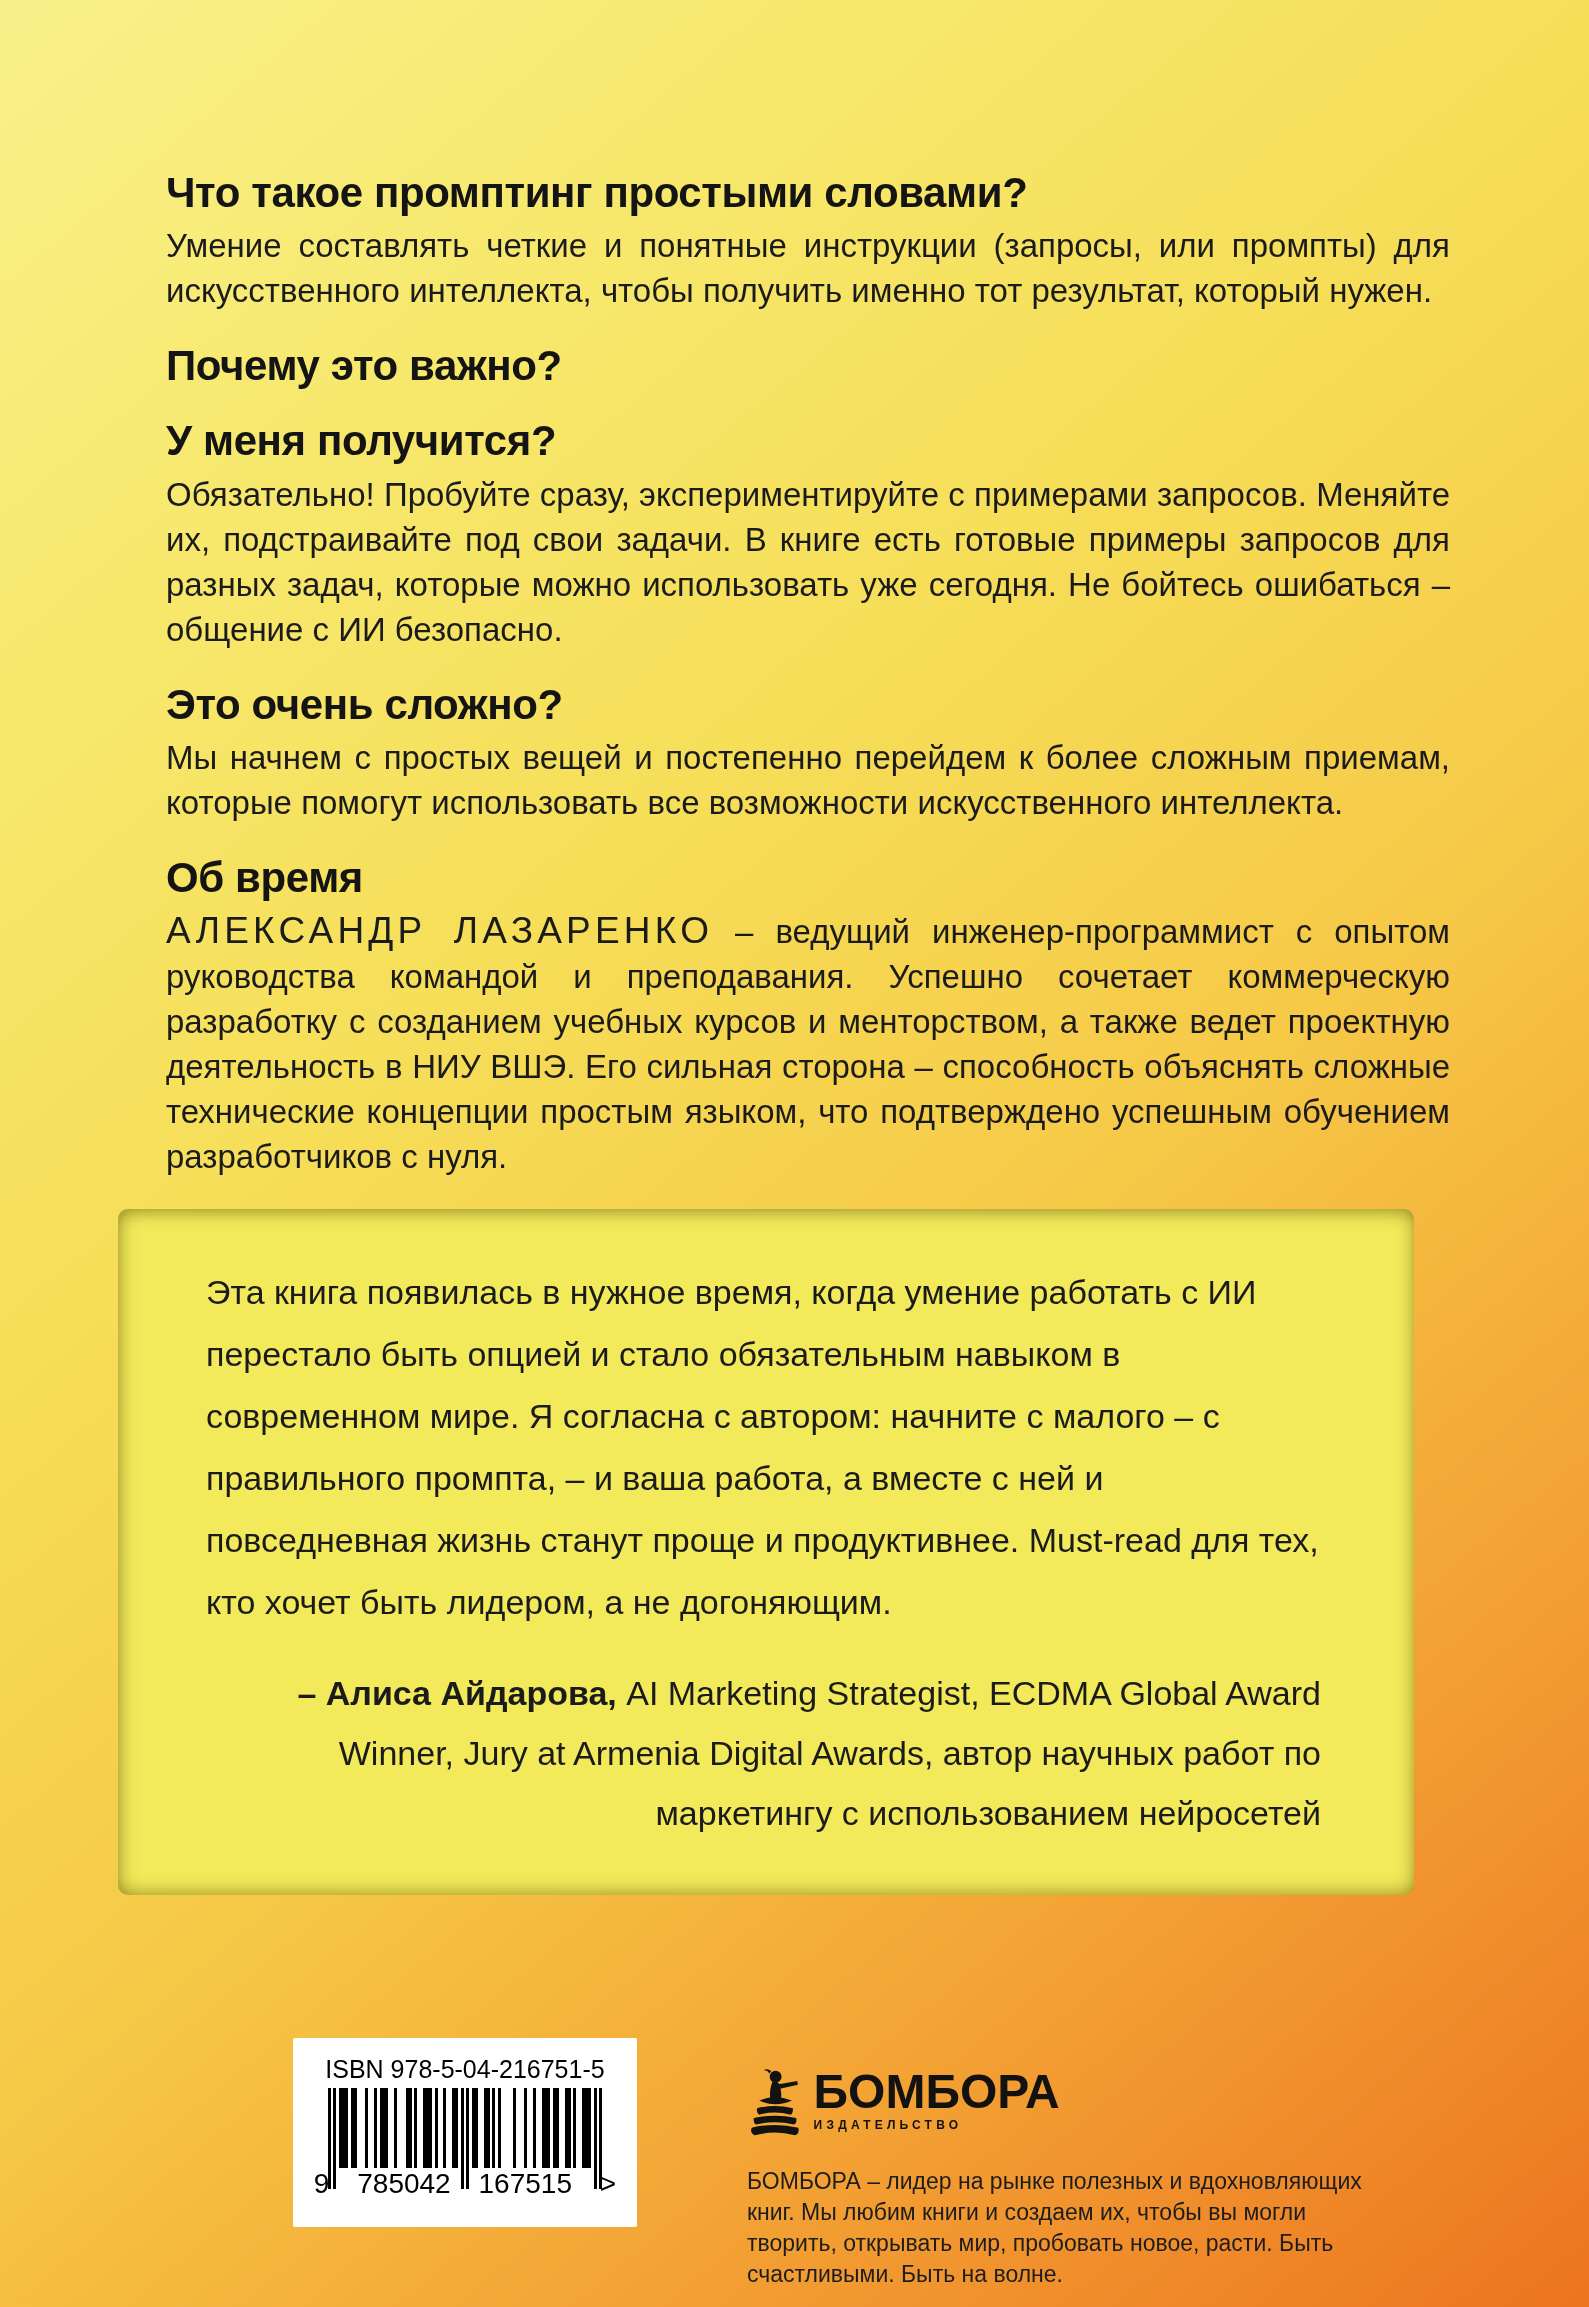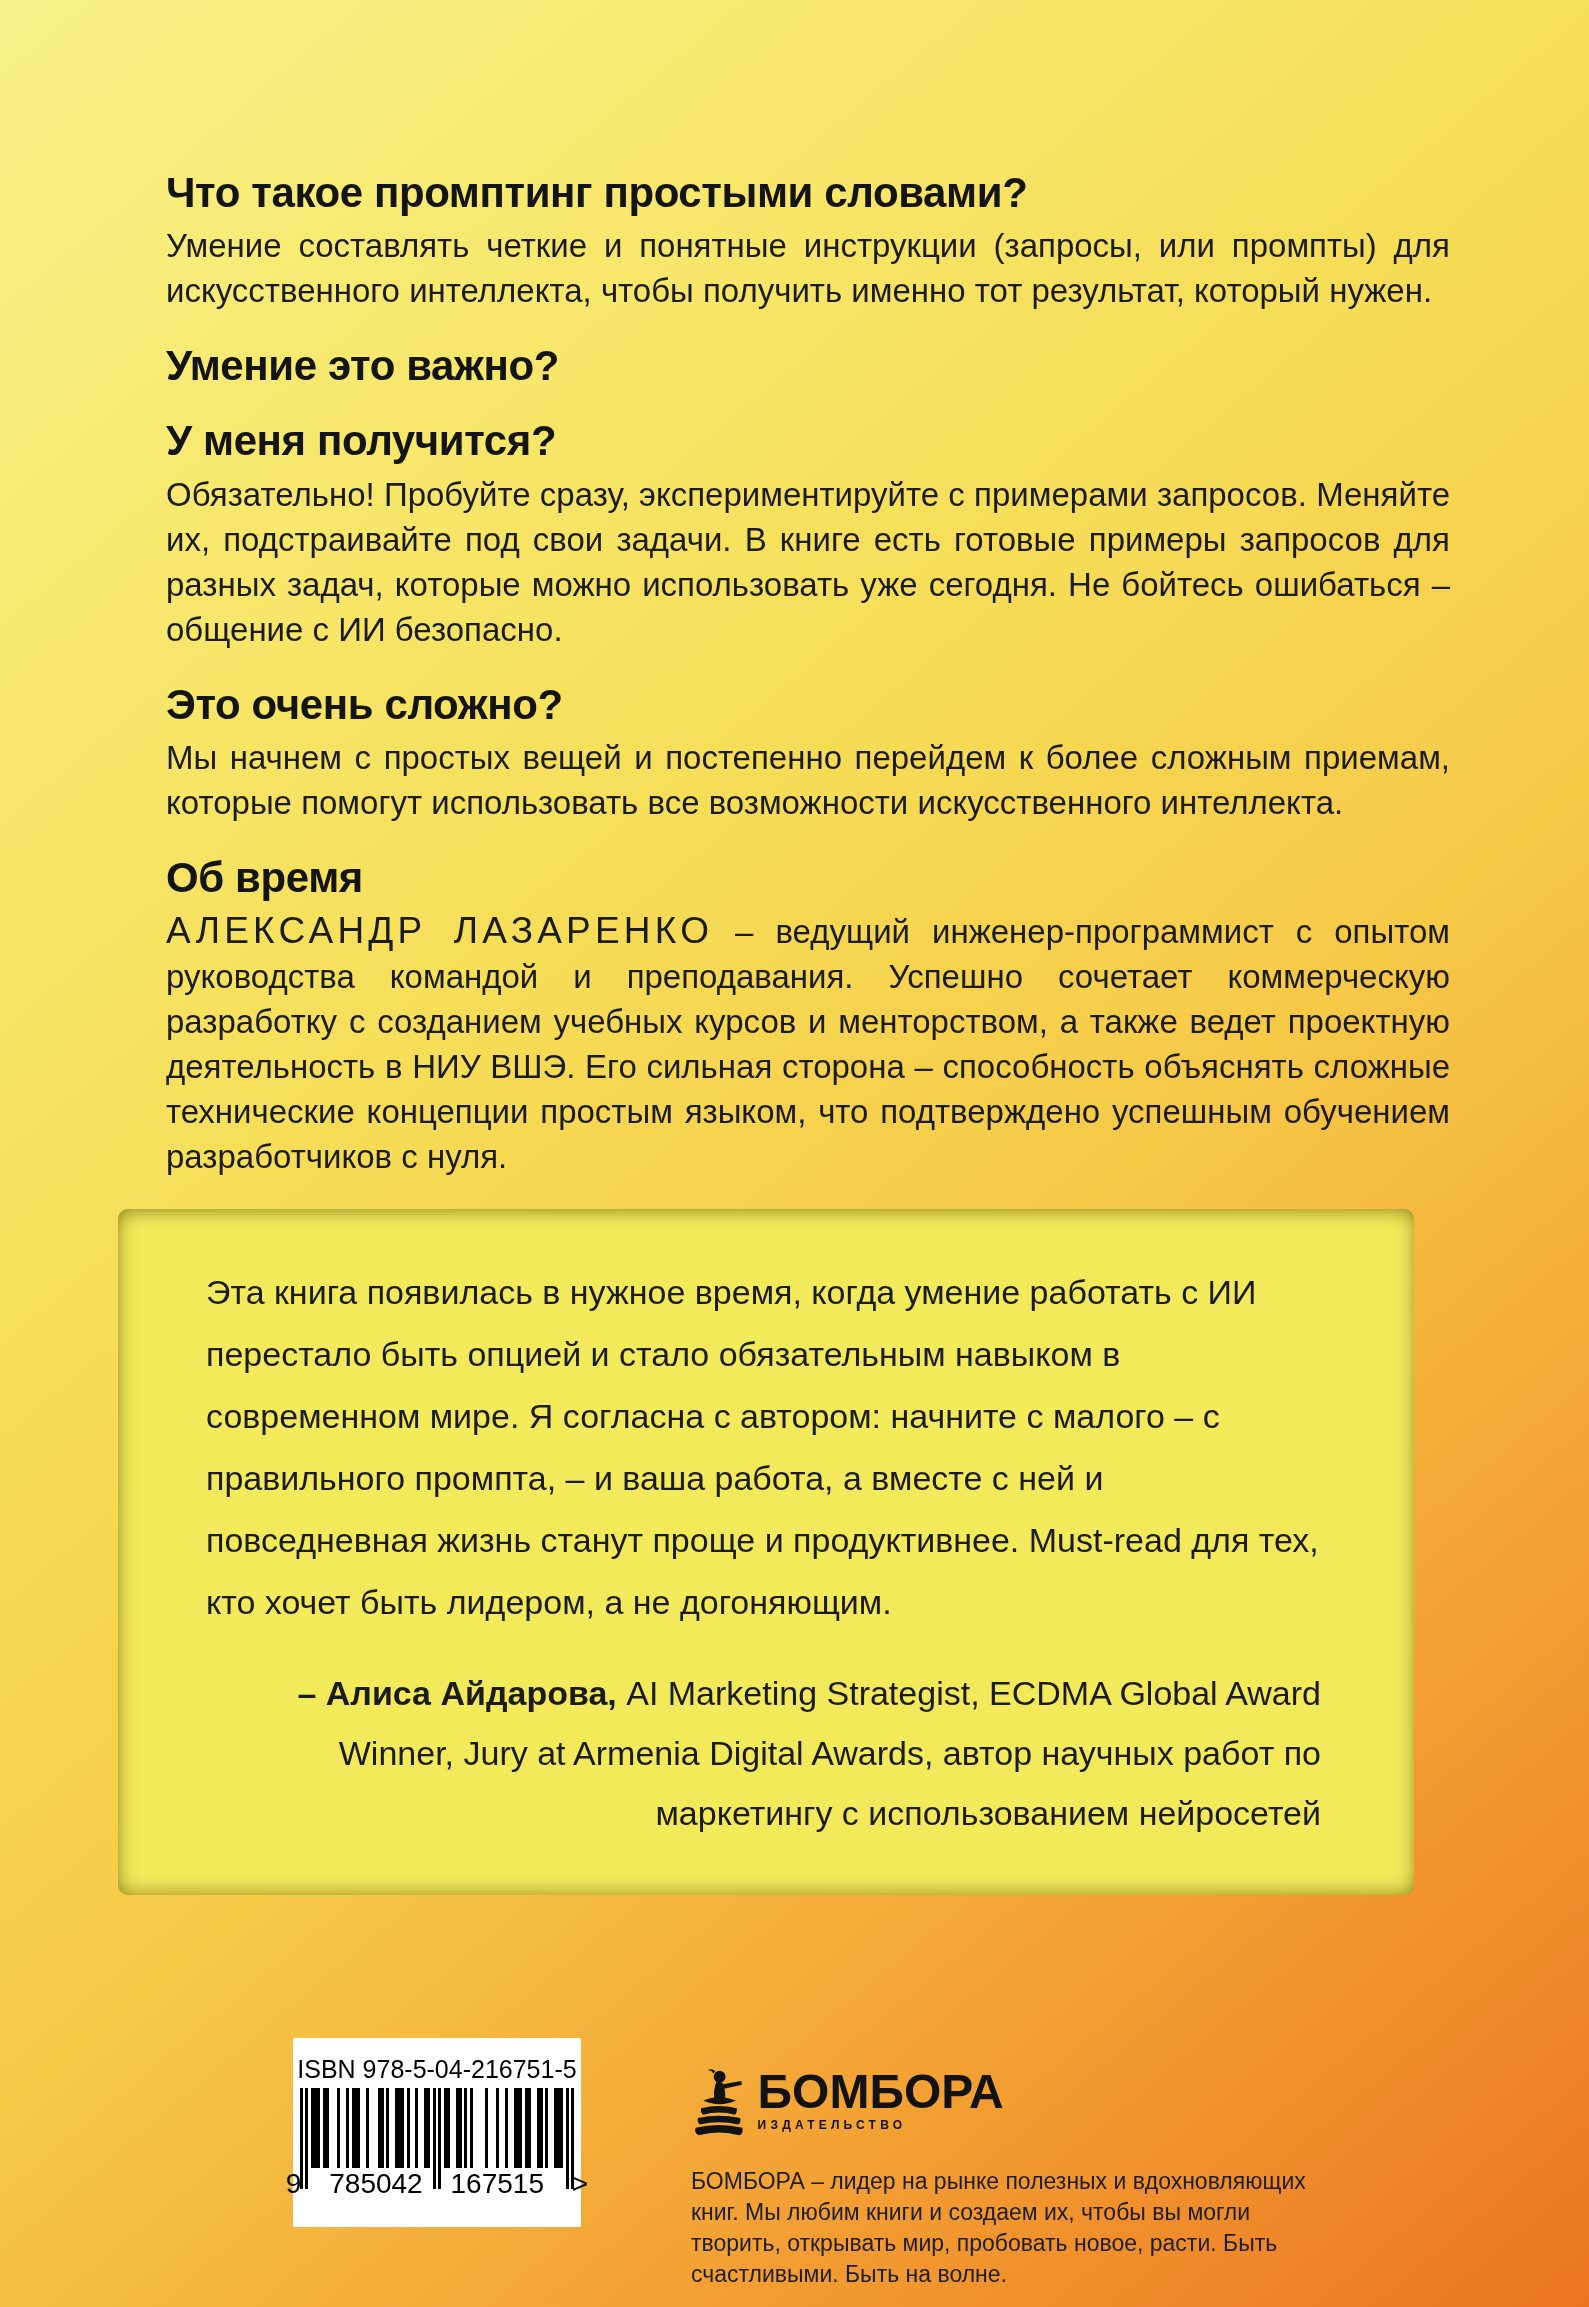--- a/index.html
+++ b/index.html
@@ -55,21 +55,21 @@
   }
   .attribution{
     margin:30px 0 0 0;font-size:34px;line-height:60px;text-align:right;
   }
   .attribution .att-name{font-weight:700;}
   
   .bottom-row{
     position:absolute;left:293px;top:2038px;display:flex;align-items:flex-start;
   }
   .isbn-panel{
-    box-sizing:border-box;width:288px;height:189px;
+    box-sizing:border-box;width:344px;height:189px;
     background:var(--barcode-panel,#ffffff);
     border-radius:1.7px;
     display:flex;flex-direction:column;align-items:center;
     padding-top:16.6px;
   }
   .isbn-label{font-size:25px;line-height:28px;color:#000;}
   .barcode-wrap{margin-top:5px;height:103px;display:flex;align-items:flex-start;}
   .barcode-wrap .bar{width:2.9px;height:80px;background:#000;}
   .barcode-wrap .bar.tall{height:101px;}
   .barcode-wrap .gap{width:2.9px;height:80px;background:transparent;}
@@ -105,21 +105,21 @@
 
 <div class="page">
   <div class="content">
 
     <div class="qa-section">
       <h2>Что такое промптинг простыми словами?</h2>
       <p>Умение составлять четкие и понятные инструкции (запросы, или промпты) для искусственного интеллекта, чтобы получить именно тот результат, который нужен.</p>
     </div>
 
     <div class="qa-section">
-      <h2>Умение это важно?</h2>
+      <h2>Почему это важно?</h2>
     </div>
 
     <div class="qa-section">
       <h2>У меня получится?</h2>
       <p>Обязательно! Пробуйте сразу, экспериментируйте с примерами запросов. Меняйте их, подстраивайте под свои задачи. В книге есть готовые примеры запросов для разных задач, которые можно использовать уже сегодня. Не бойтесь ошибаться – общение с ИИ безопасно.</p>
     </div>
 
     <div class="qa-section">
       <h2>Это очень сложно?</h2>
       <p>Мы начнем с простых вещей и постепенно перейдем к более сложным приемам, которые помогут использовать все возможности искусственного интеллекта.</p>

